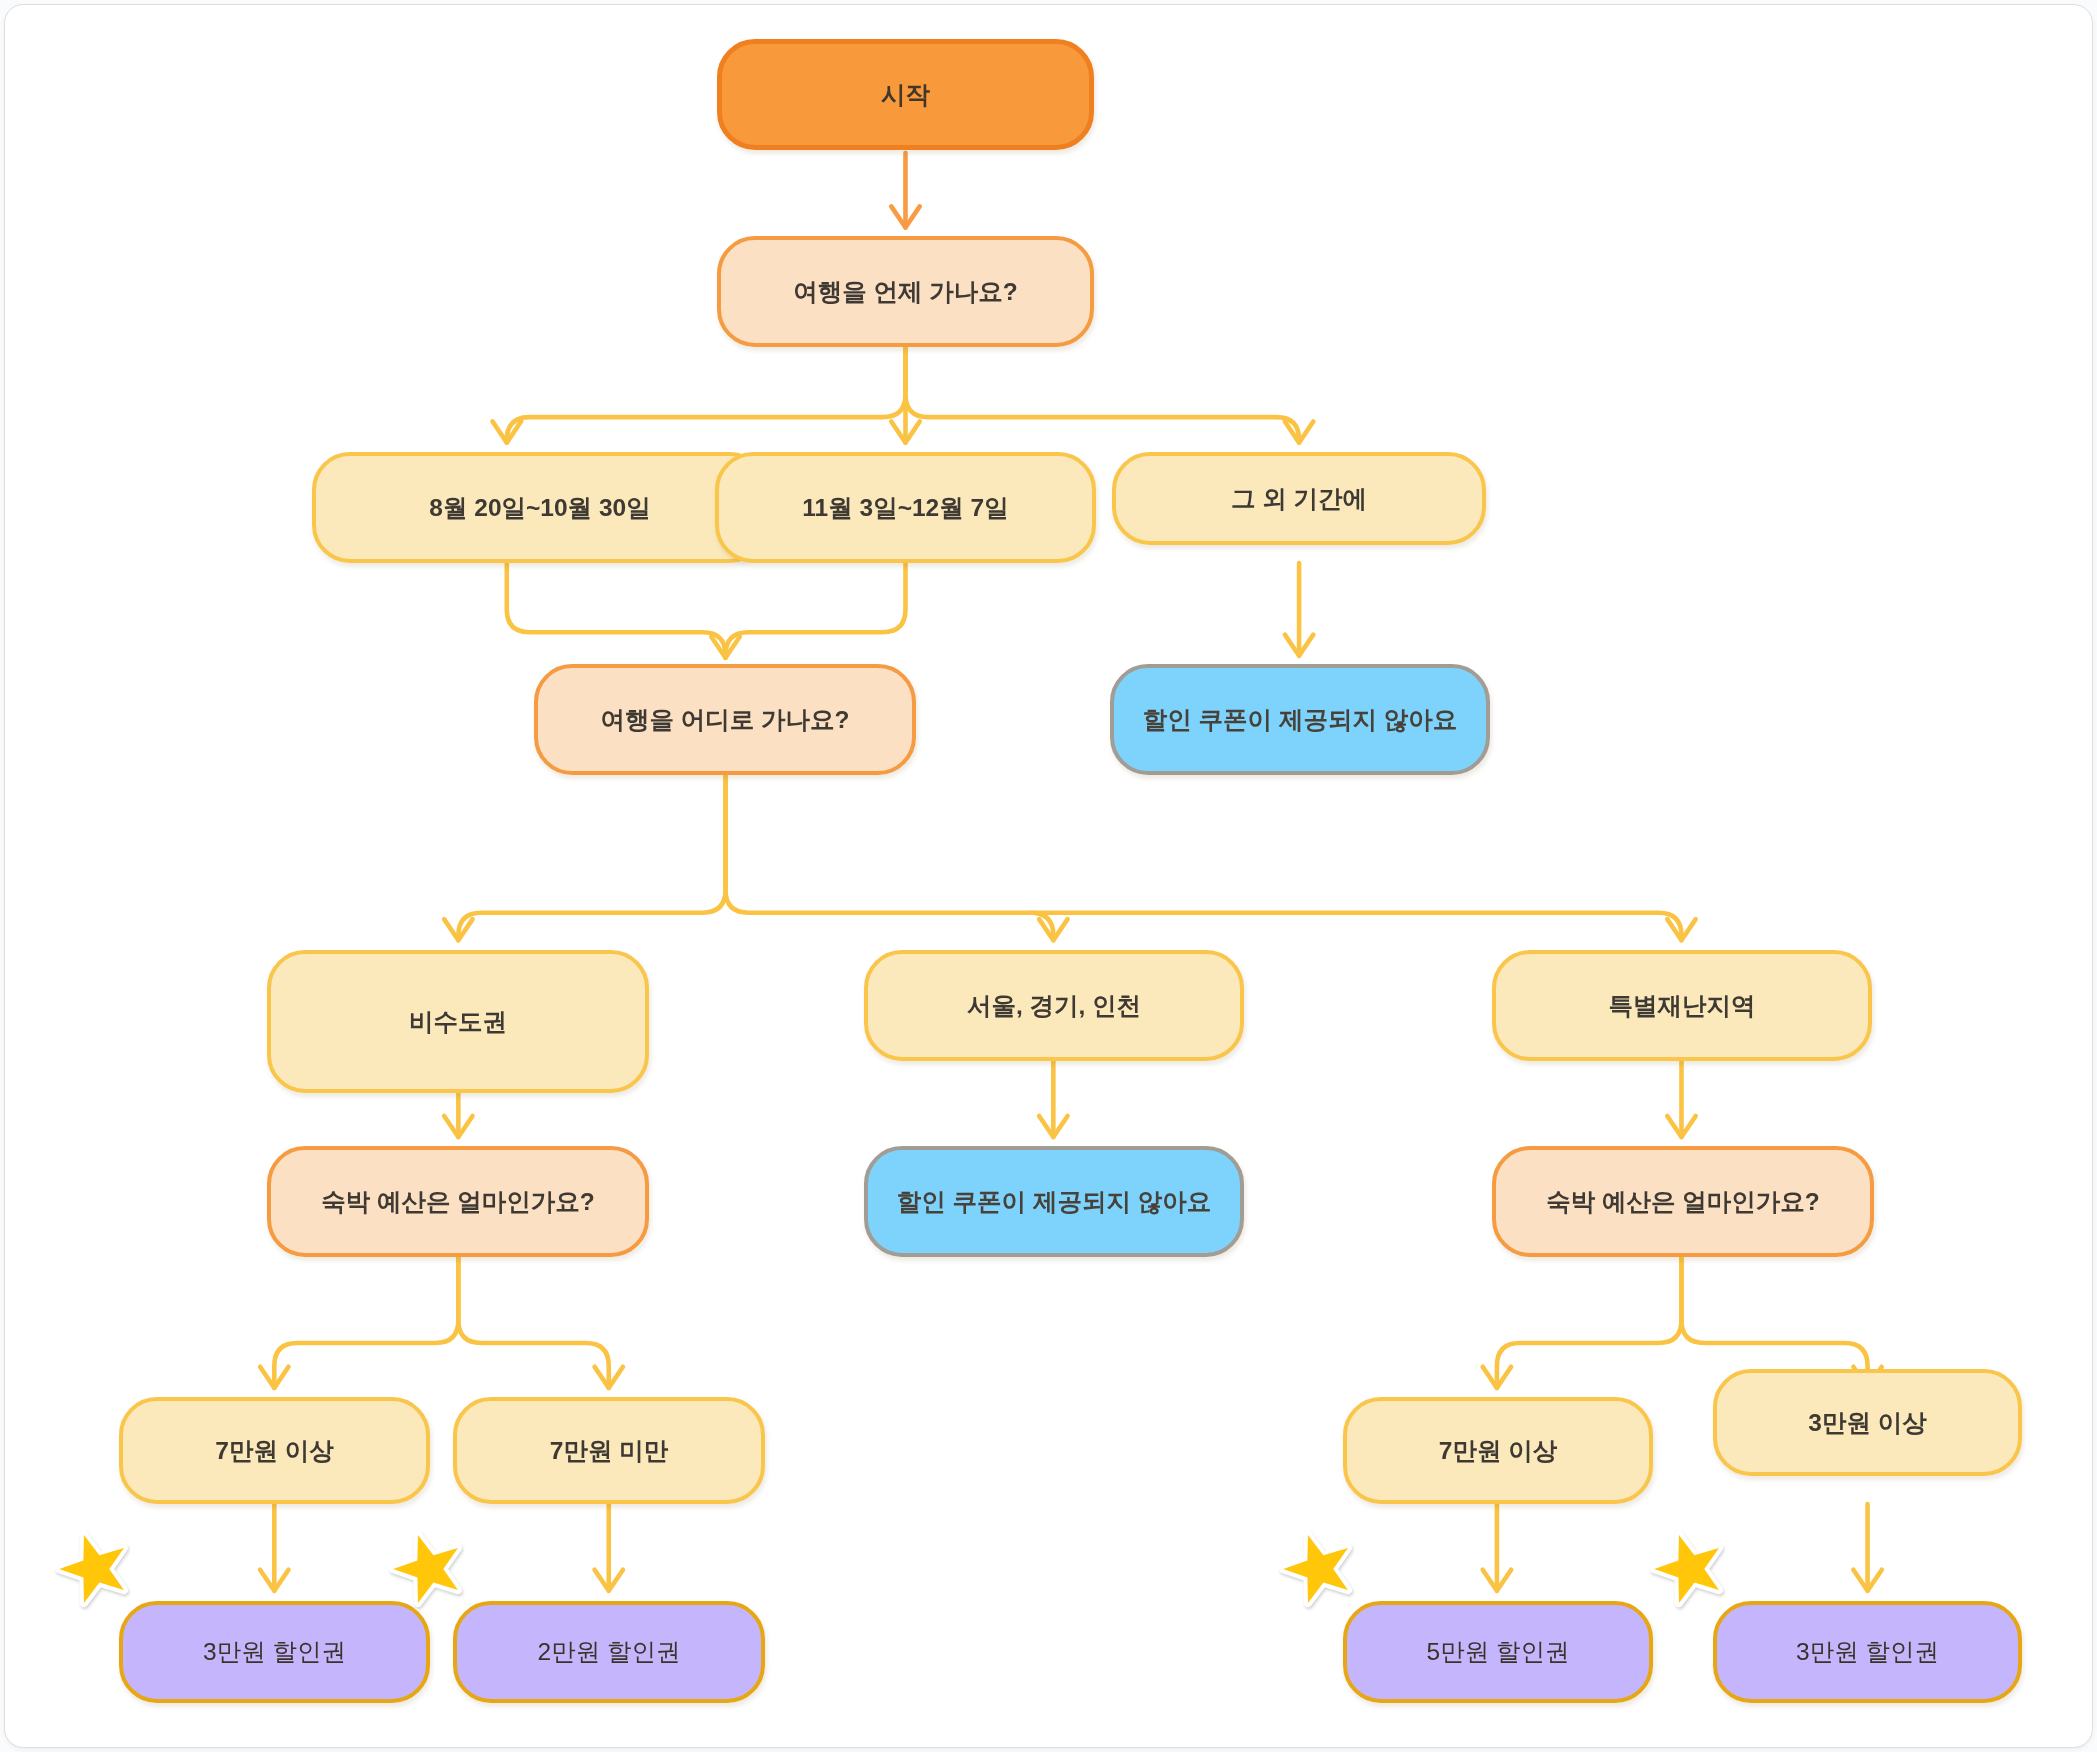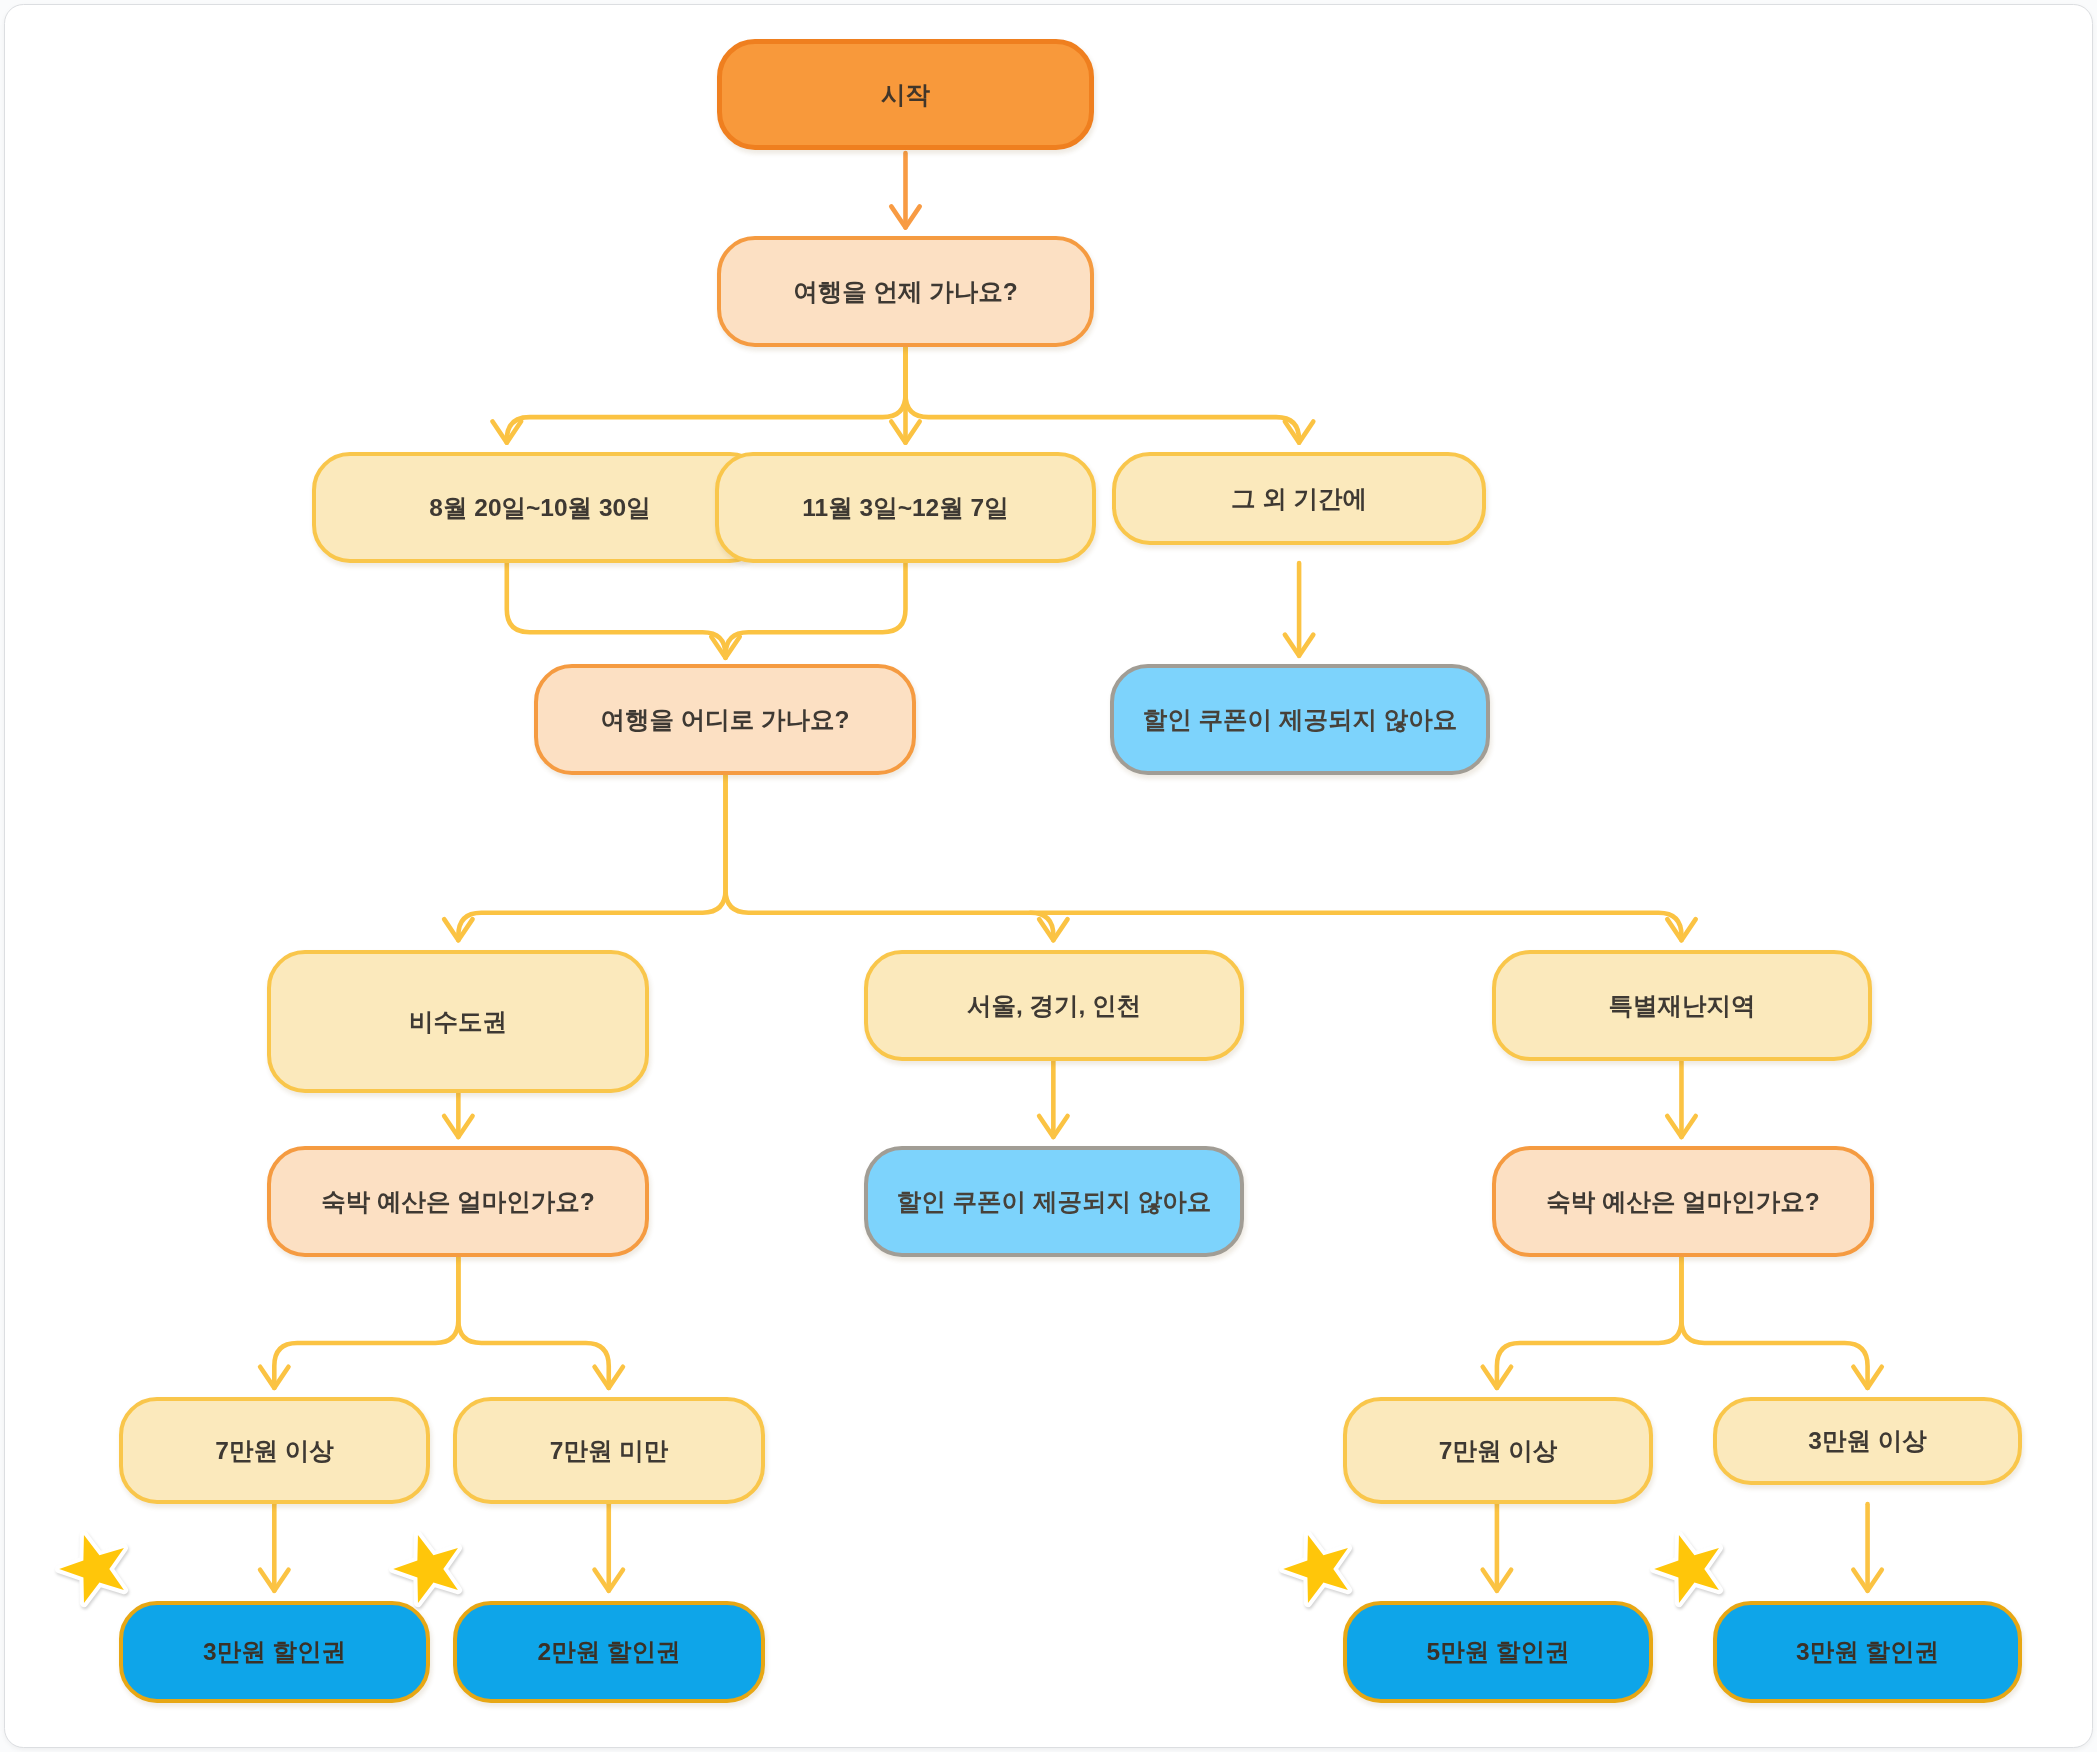--- a/index.html
+++ b/index.html
@@ -6,21 +6,21 @@
   .stage{position:relative;width:2097px;height:1752px;font-family:"Liberation Sans","DejaVu Sans",sans-serif;}
   .card{position:absolute;left:4.1px;top:4.1px;right:4.1px;bottom:4.1px;background:#ffffff;
         border:1.5px solid #dcdee1;border-radius:19.4px;box-shadow:0 2px 5.1px rgba(0,0,0,0.05);}
   svg.edges{position:absolute;left:0;top:0;z-index:2;}
   .node{position:absolute;z-index:3;display:flex;align-items:center;justify-content:center;
         border-radius:38px;font-size:24.5px;font-weight:600;color:#3e3933;text-align:center;
         box-shadow:1.5px 3.1px 4.6px rgba(120,90,30,0.12);box-sizing:border-box;line-height:1.2;}
   .start{background:#F8993B;border:5.1px solid #EF7F1F;color:#41362a;}
   .question{background:#FCE0C3;border:4.6px solid #F59B41;}
   .option{background:#FBE9BC;border:4.6px solid #F9C64B;}
-  .coupon{background:#0ea5e9;border:4.6px solid #E7A714;font-weight:700;color:#3a3127;}
+  .coupon{background:#c4b5fd;border:4.6px solid #E7A714;font-weight:400;color:#3a3127;}
   .gray{background:#7dd3fc;border:4.6px solid #A19D95;color:#474139;}
   .star{position:absolute;z-index:4;filter:drop-shadow(1px 2px 1.5px rgba(0,0,0,0.18));}
 </style>
 </head>
 <body>
 
 <div class="stage">
   <div class="card"></div>
 
   <svg class="edges" width="2097" height="1752" viewBox="0 0 4113 3436">
@@ -113,21 +113,21 @@
 
   <div class="node option" style="left:119px;top:1397px;width:311px;height:107px">
     <span>7만원 이상</span>
   </div>
   <div class="node option" style="left:453px;top:1397px;width:312px;height:107px">
     <span>7만원 미만</span>
   </div>
   <div class="node option" style="left:1343px;top:1397px;width:310px;height:107px">
     <span>7만원 이상</span>
   </div>
-  <div class="node option" style="left:1713px;top:1397px;width:309px;height:88px">
+  <div class="node option" style="left:1713px;top:1369px;width:309px;height:107px">
     <span>3만원 이상</span>
   </div>
 
   <div class="node coupon" style="left:119px;top:1601px;width:311px;height:102px">
     <span>3만원 할인권</span>
   </div>
   <div class="node coupon" style="left:453px;top:1601px;width:312px;height:102px">
     <span>2만원 할인권</span>
   </div>
   <div class="node coupon" style="left:1343px;top:1601px;width:310px;height:102px">

